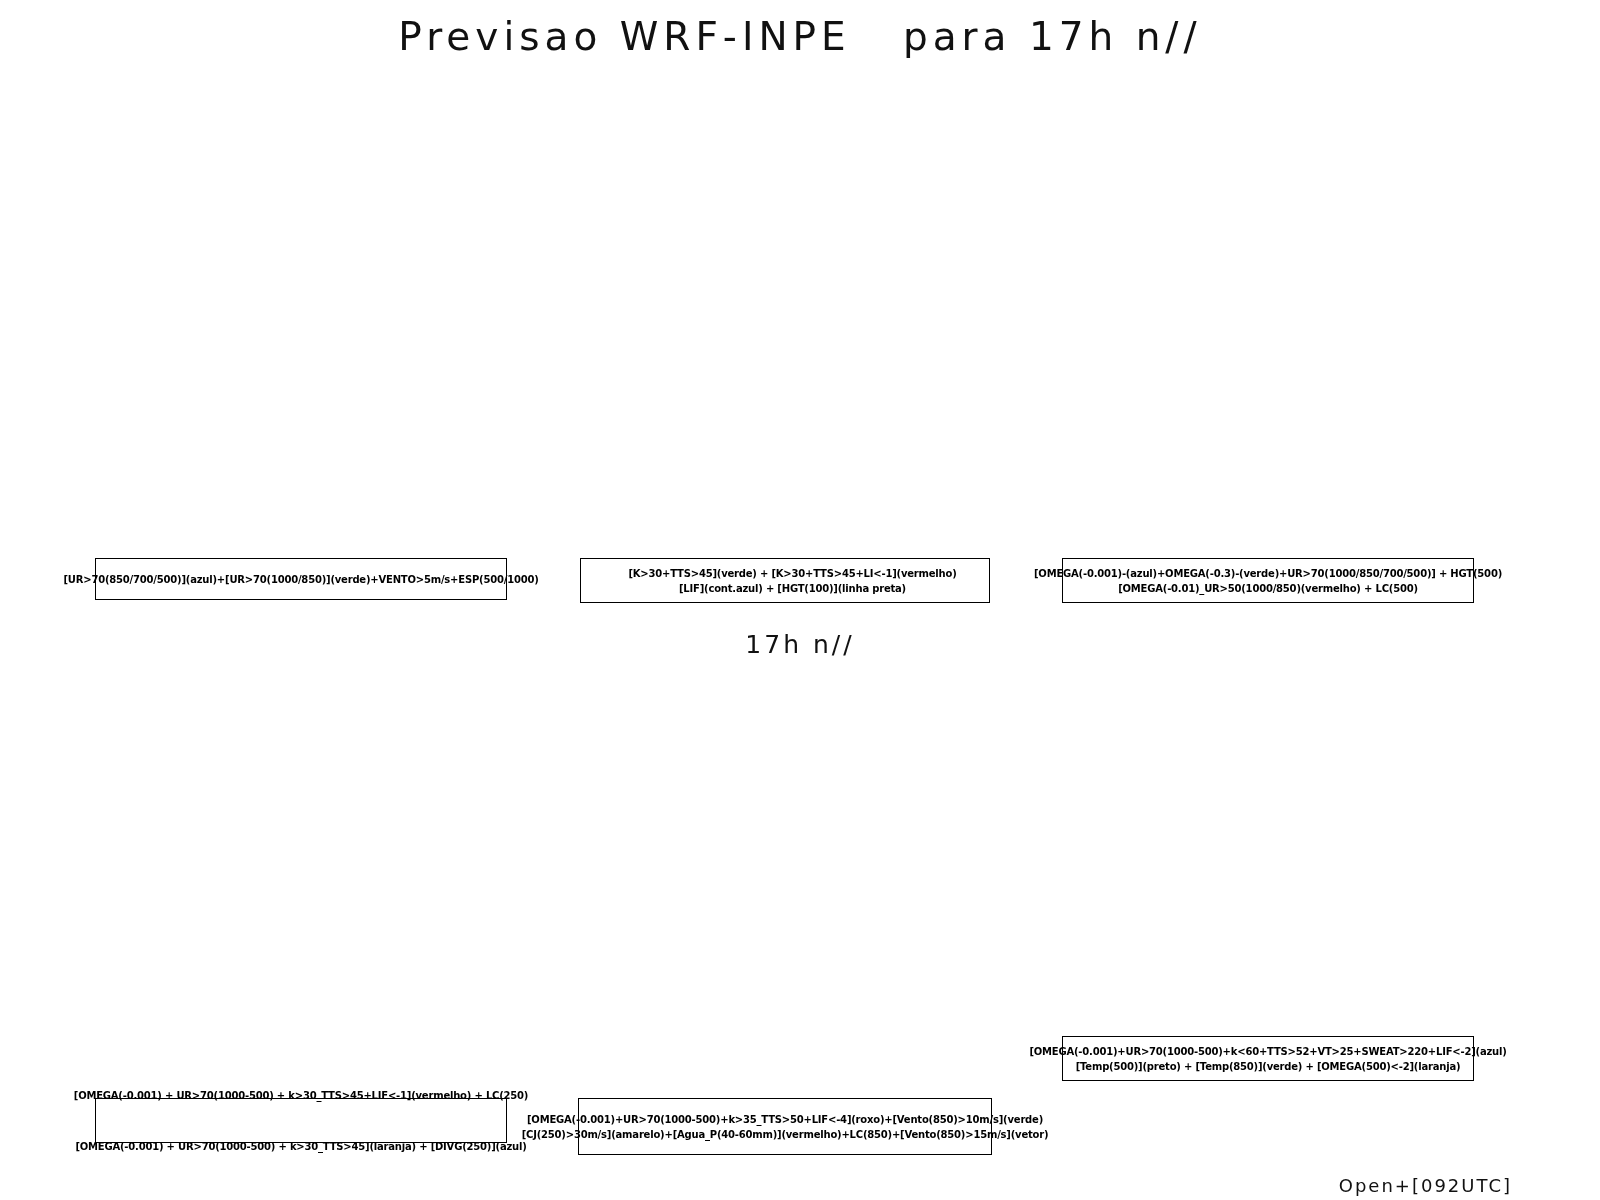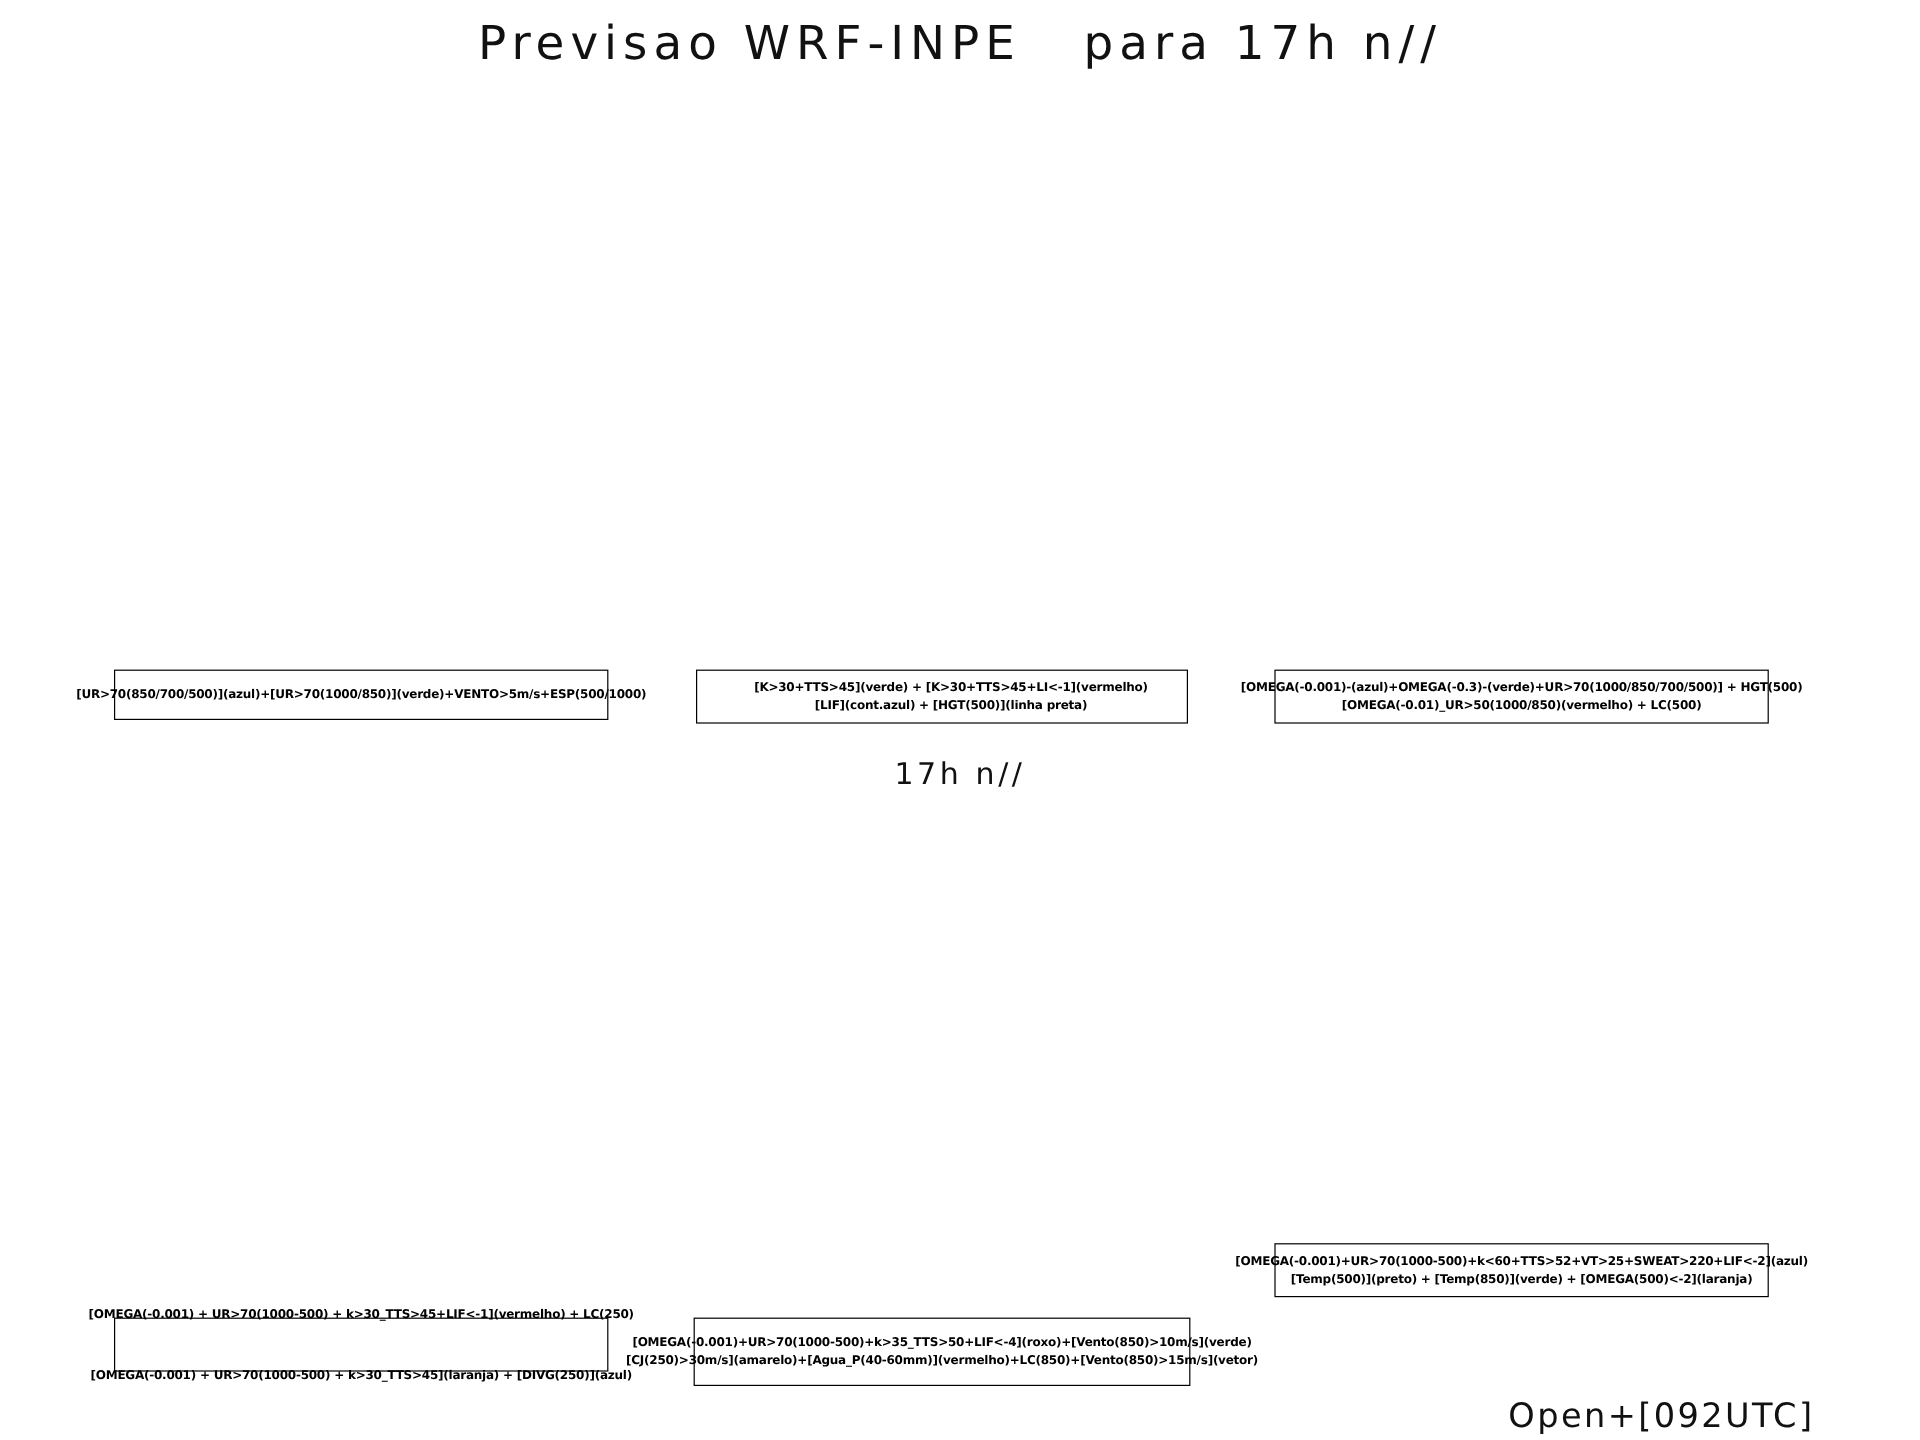--- a/index.html
+++ b/index.html
@@ -76,38 +76,38 @@
   
   .box-bl { left: 95px;  top: 1098px; width: 412px; height: 45px; gap: 36px; }
   .box-bc { left: 578px; top: 1098px; width: 414px; height: 57px; }
   .box-br { left: 1062px;top: 1036px; width: 412px; height: 45px; }
 
   
   .footer-text {
     position: absolute;
     right: 88px;
     bottom: 4px;
-    font-size: 28px;
+    font-size: 18px;
     letter-spacing: 2px;
     color: #111111;
     white-space: pre;
   }
 </style>
 </head>
 <body>
 
 <div class="main-title">Previsao WRF-INPE   para 17h n//</div>
 
 <div class="legend-box box-tl">
   <div class="legend-line">[UR&gt;70(850/700/500)](azul)+[UR&gt;70(1000/850)](verde)+VENTO&gt;5m/s+ESP(500/1000)</div>
 </div>
 
 <div class="legend-box box-tc">
   <div class="legend-line">[K&gt;30+TTS&gt;45](verde)  +  [K&gt;30+TTS&gt;45+LI&lt;-1](vermelho)</div>
-  <div class="legend-line">[LIF](cont.azul)  +  [HGT(500)](linha  preta)</div>
+  <div class="legend-line">[LIF](cont.azul)  +  [HGT(100)](linha  preta)</div>
 </div>
 
 <div class="legend-box box-tr">
   <div class="legend-line">[OMEGA(-0.001)-(azul)+OMEGA(-0.3)-(verde)+UR&gt;70(1000/850/700/500)]  +  HGT(500)</div>
   <div class="legend-line">[OMEGA(-0.01)_UR&gt;50(1000/850)(vermelho)  +  LC(500)</div>
 </div>
 
 <div class="mid-subtitle">17h n//</div>
 
 <div class="legend-box box-bl">

